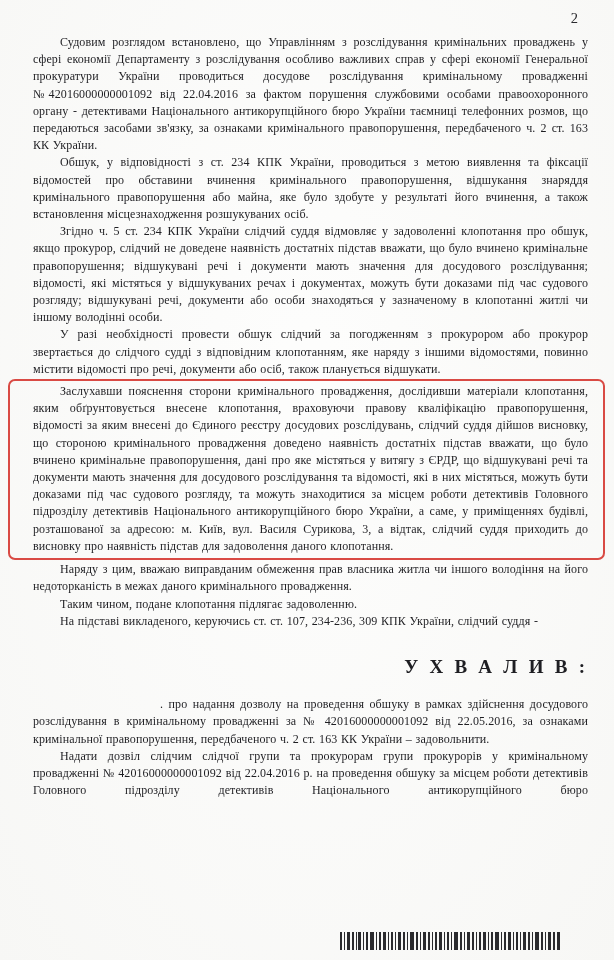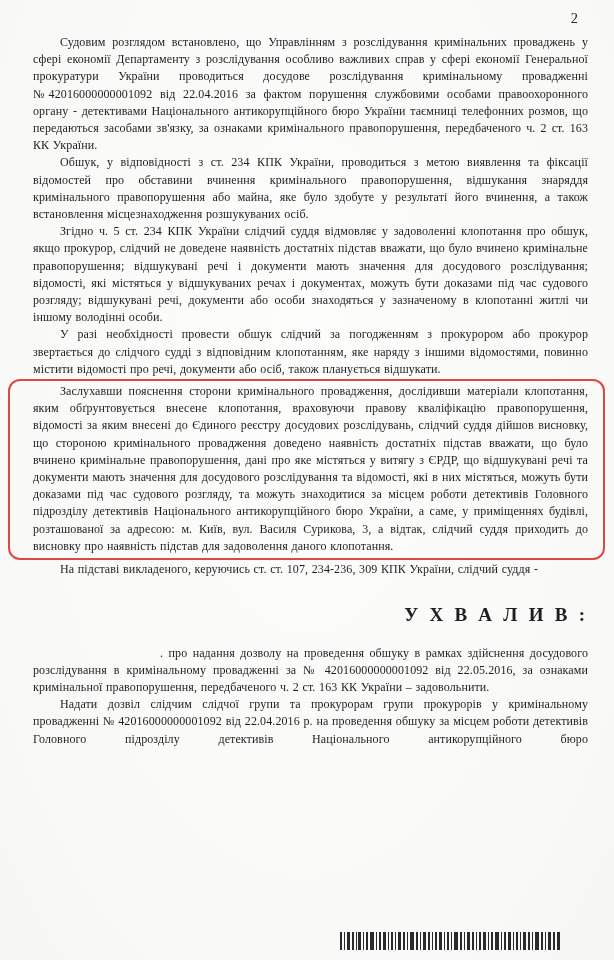--- a/index.html
+++ b/index.html
@@ -36,21 +36,21 @@
     margin: 0;
     font-size: 12px;
     line-height: 17.2px;
     text-align: justify;
     text-indent: 27px;
     letter-spacing: 0.1px;
     word-spacing: 0.5px;
   }
   .highlight-box {
     border: 2px solid var(--highlight-color, #d94a44);
-    border-radius: 12px;
+    border-radius: 7px;
     margin-left: -25px;
     margin-right: -17px;
     padding: 2px 15px 3px 23px;
     margin-top: 1px;
     margin-bottom: 1px;
   }
   .resolution-heading {
     margin: 28px 0 21px 0;
     text-align: right;
     font-weight: bold;
@@ -84,20 +84,22 @@
 
     <p class="para">Судовим розглядом встановлено, що Управлінням з розслідування кримінальних проваджень у сфері економії Департаменту з розслідування особливо важливих справ у сфері економії Генеральної прокуратури України проводиться досудове розслідування кримінальному провадженні №42016000000001092 від 22.04.2016 за фактом порушення службовими особами правоохоронного органу - детективами Національного антикорупційного бюро України таємниці телефонних розмов, що передаються засобами зв'язку, за ознаками кримінального правопорушення, передбаченого ч. 2 ст. 163 КК України.</p>
     <p class="para">Обшук, у відповідності з ст. 234 КПК України, проводиться з метою виявлення та фіксації відомостей про обставини вчинення кримінального правопорушення, відшукання знаряддя кримінального правопорушення або майна, яке було здобуте у результаті його вчинення, а також встановлення місцезнаходження розшукуваних осіб.</p>
     <p class="para">Згідно ч. 5 ст. 234 КПК України слідчий суддя відмовляє у задоволенні клопотання про обшук, якщо прокурор, слідчий не доведене наявність достатніх підстав вважати, що було вчинено кримінальне правопорушення;  відшукувані речі і документи мають значення для досудового розслідування; відомості, які містяться у відшукуваних речах і документах, можуть бути доказами під час судового розгляду; відшукувані речі, документи або особи знаходяться у зазначеному в клопотанні житлі чи іншому володінні особи.</p>
     <p class="para">У разі необхідності провести обшук слідчий за погодженням з прокурором або прокурор звертається до слідчого судді з відповідним клопотанням, яке наряду з іншими відомостями, повинно містити відомості про речі, документи або осіб, також планується відшукати.</p>
 
     <div class="highlight-box">
       <p class="para">Заслухавши пояснення сторони кримінального провадження, дослідивши матеріали клопотання, яким обґрунтовується внесене клопотання, враховуючи правову кваліфікацію правопорушення, відомості за яким внесені до Єдиного реєстру досудових розслідувань, слідчий суддя дійшов висновку, що стороною кримінального провадження доведено наявність достатніх підстав  вважати, що було вчинено  кримінальне правопорушення, дані про яке містяться у витягу з ЄРДР, що відшукувані речі та документи мають значення для досудового розслідування та відомості, які в них містяться, можуть бути доказами під час судового розгляду, та можуть знаходитися за місцем роботи детективів Головного підрозділу детективів Національного антикорупційного бюро України, а саме, у приміщеннях будівлі, розташованої за адресою: м. Київ, вул. Василя Сурикова, 3,  а відтак, слідчий суддя приходить до висновку про наявність підстав для задоволення даного клопотання.</p>
     </div>
 
+    <p class="para">Наряду з цим, вважаю виправданим обмеження прав власника житла чи іншого володіння на його недоторканість в межах даного кримінального провадження.</p>
+    <p class="para">Таким чином, подане клопотання підлягає задоволенню.</p>
     <p class="para">На підставі викладеного, керуючись ст. ст. 107, 234-236, 309 КПК України, слідчий суддя -</p>
 
     <p class="para resolution-heading">У Х В А Л И В :</p>
 
     <p class="para gap-indent">. про надання дозволу на проведення обшуку в рамках здійснення досудового розслідування в кримінальному провадженні за № 42016000000001092 від 22.05.2016, за ознаками кримінальної правопорушення, передбаченого ч. 2 ст. 163 КК України – задовольнити.</p>
 
     <p class="para justify-all">Надати дозвіл слідчим слідчої групи та прокурорам групи прокурорів у кримінальному провадженні № 42016000000001092 від 22.04.2016 р. на проведення обшуку за місцем роботи детективів Головного підрозділу детективів Національного антикорупційного бюро</p>
 
   </div>
 

